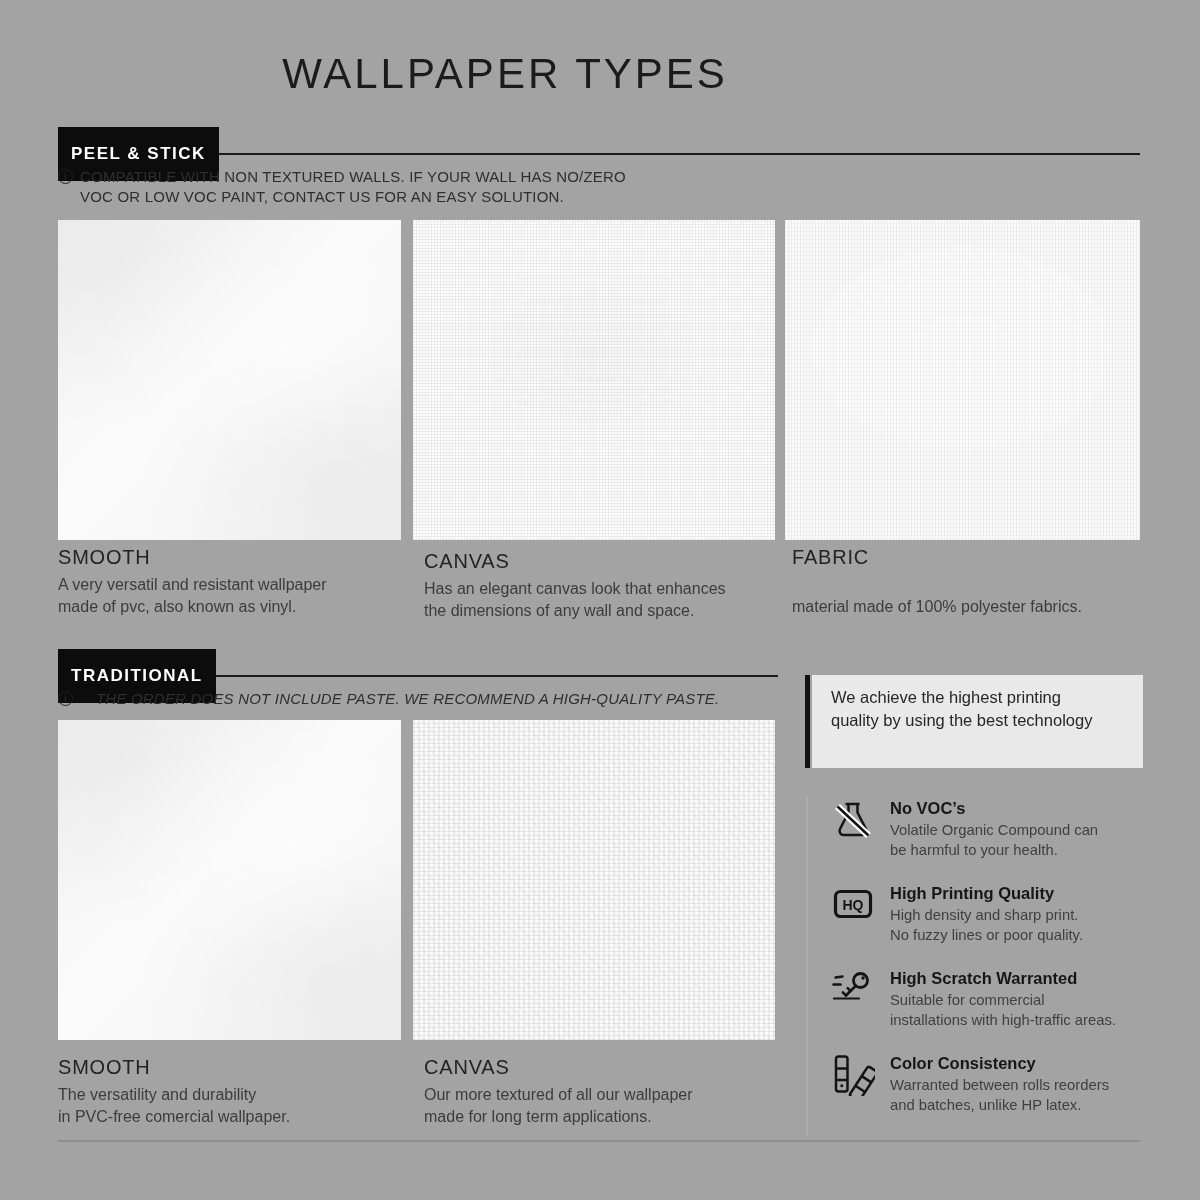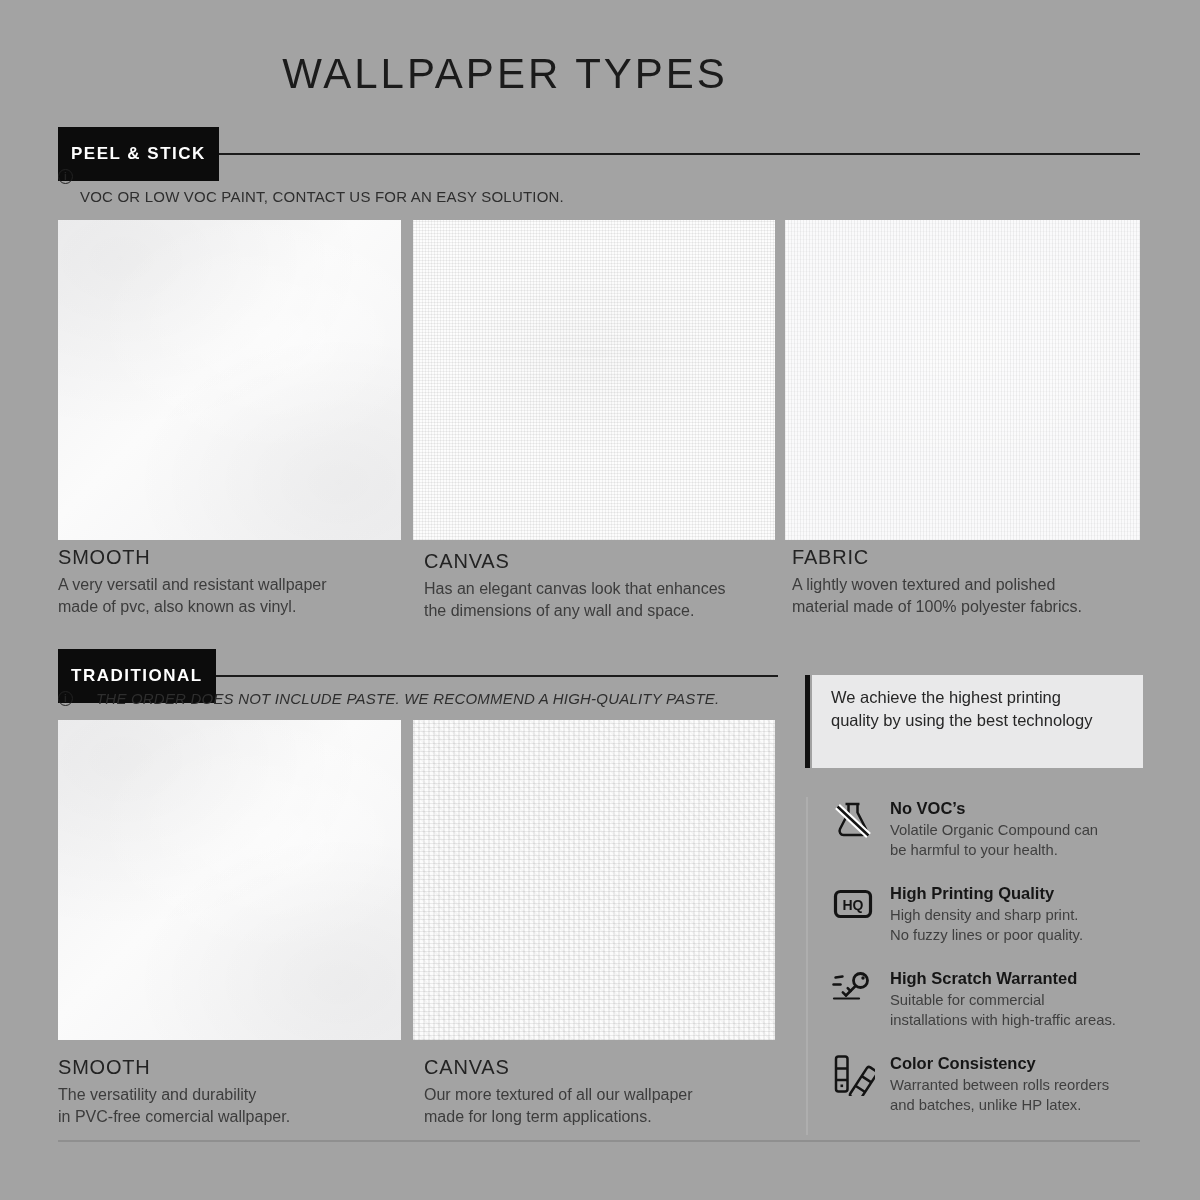--- a/index.html
+++ b/index.html
@@ -60,36 +60,36 @@
 <body>
 
 <div class="canvas">
 
   <div class="abs page-title">WALLPAPER TYPES</div>
 
   <div class="abs rule" style="left:58px;top:153px;width:1082px;"></div>
   <div class="abs badge" style="left:58px;top:127px;">PEEL &amp; STICK</div>
 
   <span class="abs info-dot" style="left:58px;top:169px;">i</span>
+  <div class="abs note" style="left:80px;top:168px;">COMPATIBLE WITH NON TEXTURED WALLS. IF YOUR WALL HAS NO/ZERO</div>
   <div class="abs note" style="left:80px;top:188px;">VOC OR LOW VOC PAINT, CONTACT US FOR AN EASY SOLUTION.</div>
 
   <div class="abs swatch tex-smooth" style="left:58px;top:220px;width:343px;"></div>
   <div class="abs swatch tex-canvas-fine" style="left:413px;top:220px;width:362px;"></div>
   <div class="abs swatch tex-fabric" style="left:785px;top:220px;width:355px;"></div>
 
   <div class="abs swatch-name" style="left:58px;top:546px;">SMOOTH</div>
   <div class="abs swatch-desc" style="left:58px;top:574px;">A very versatil and resistant wallpaper</div>
   <div class="abs swatch-desc" style="left:58px;top:596px;">made of pvc, also known as vinyl.</div>
 
   <div class="abs swatch-name" style="left:424px;top:550px;">CANVAS</div>
   <div class="abs swatch-desc" style="left:424px;top:578px;">Has an elegant canvas look that enhances</div>
   <div class="abs swatch-desc" style="left:424px;top:600px;">the dimensions of any wall and space.</div>
 
   <div class="abs swatch-name" style="left:792px;top:546px;">FABRIC</div>
-  <div class="abs swatch-desc" style="left:792px;top:574px;">A lightly woven textured and polished</div>
   <div class="abs swatch-desc" style="left:792px;top:596px;">material made of 100% polyester fabrics.</div>
 
   <div class="abs rule" style="left:58px;top:675px;width:720px;"></div>
   <div class="abs badge" style="left:58px;top:649px;">TRADITIONAL</div>
 
   <span class="abs info-dot" style="left:58px;top:691px;">i</span>
   <div class="abs note" style="left:96px;top:690px;font-style:italic;">THE ORDER DOES NOT INCLUDE PASTE. WE RECOMMEND A HIGH-QUALITY PASTE.</div>
 
   <div class="abs swatch tex-smooth" style="left:58px;top:720px;width:343px;"></div>
   <div class="abs swatch tex-canvas-coarse" style="left:413px;top:720px;width:362px;"></div>

